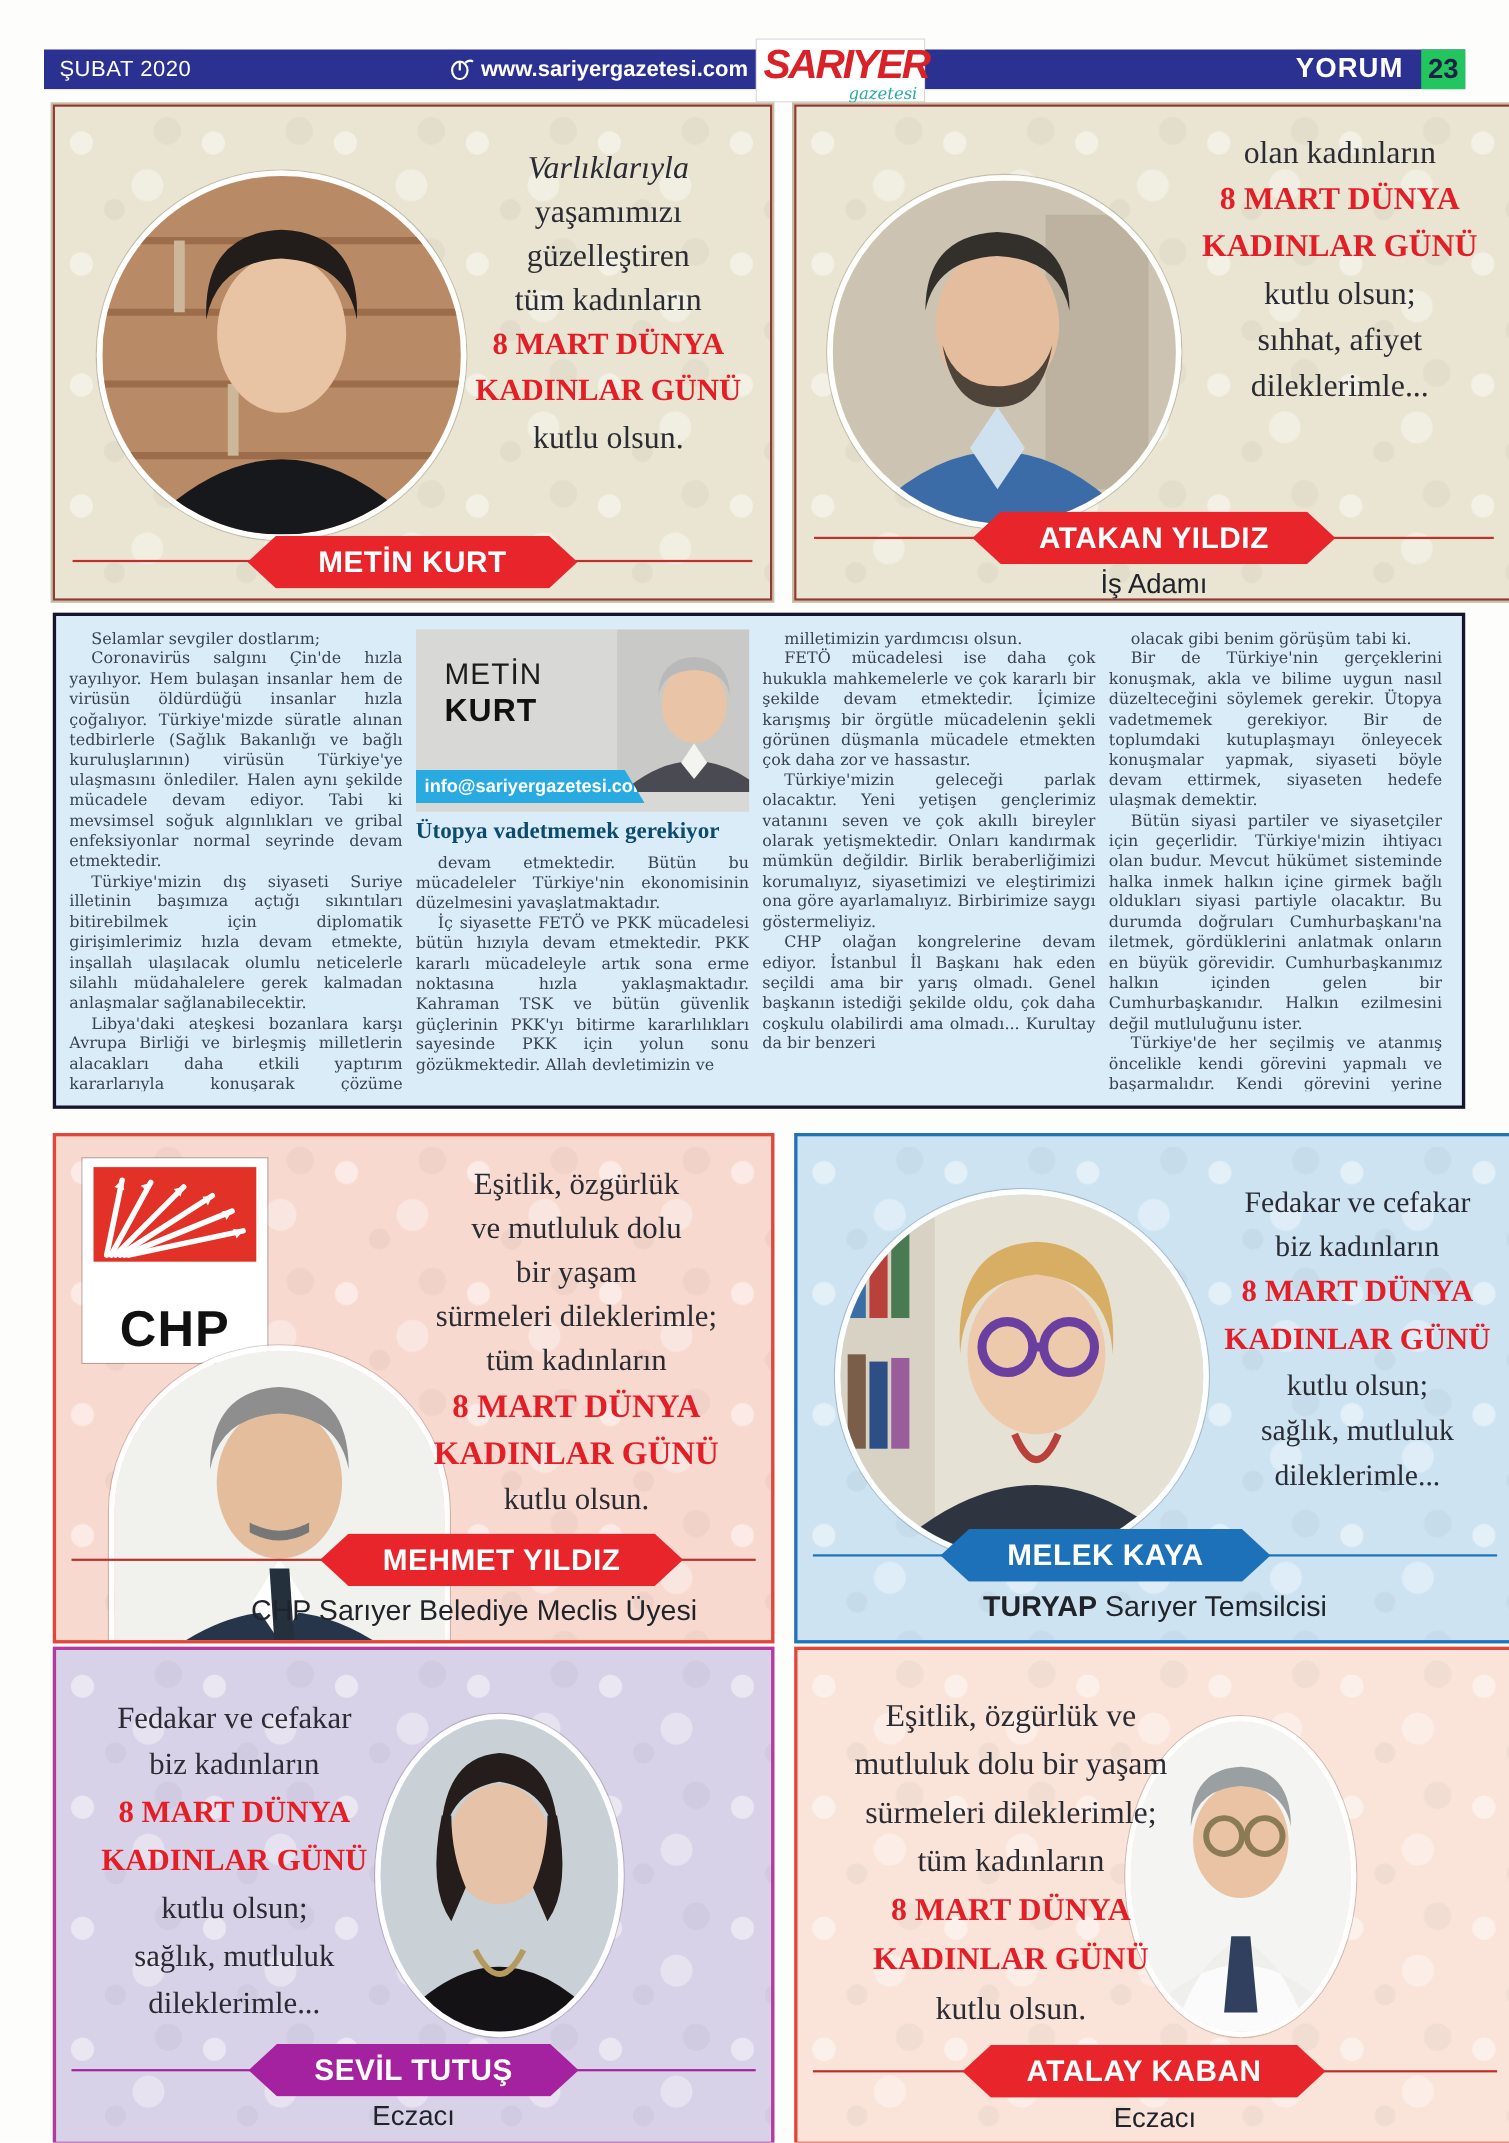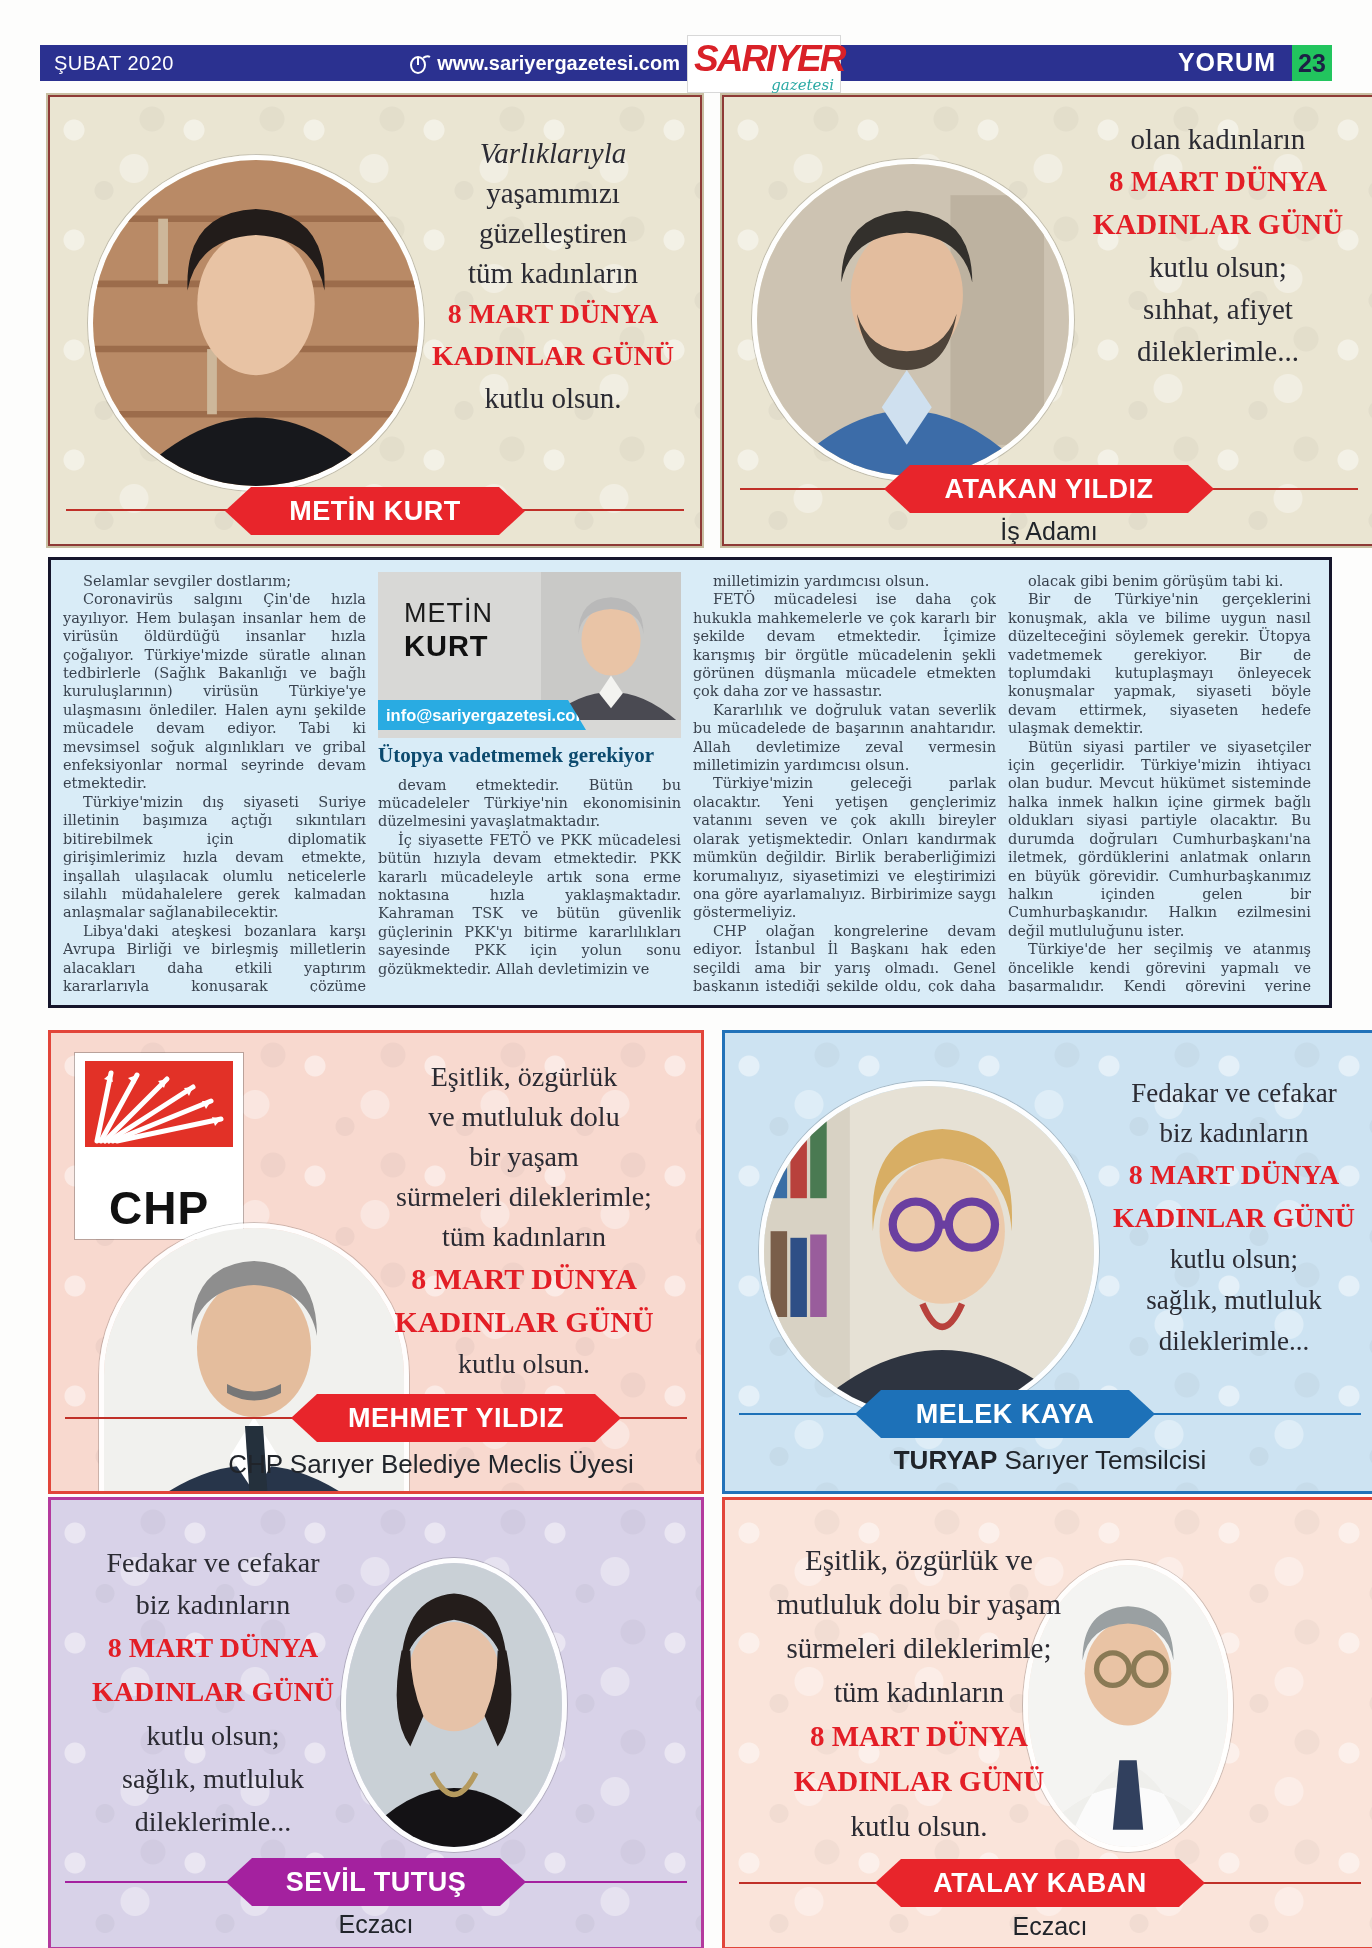--- a/index.html
+++ b/index.html
@@ -60,21 +60,21 @@
        box-shadow:0 0 0 1px rgba(0,0,0,.25);}
   .chp-arrows{position:absolute;left:10px;top:8px;width:148px;height:86px;background:#e23127;}
   .chp-label{position:absolute;left:0;bottom:4px;width:100%;text-align:center;font-weight:bold;
              font-size:46px;color:#111;letter-spacing:1px;}
   
   .art{position:absolute;left:48px;top:557px;width:1284px;height:451px;background:#d9ecf7;
        border:3px solid #15152b;box-sizing:border-box;}
   .col{position:absolute;top:12px;height:420px;width:303px;overflow:hidden;}
   .col p{margin:0;text-indent:20px;text-align:justify;
          font-family:"DejaVu Serif",serif;font-size:14.5px;line-height:1.27;color:#39424e;}
-  .auth{position:relative;width:100%;height:166px;background:#d8d8d6;margin-bottom:6px;}
+  .auth{position:relative;width:100%;height:166px;background:#d8d8d6;margin-bottom:6px;padding-left:20px;}
   .auth-first{position:absolute;left:26px;top:26px;font-size:27px;color:#1b1b1b;letter-spacing:1px;}
   .auth-last {position:absolute;left:26px;top:58px;font-size:29px;font-weight:bold;color:#111;letter-spacing:1px;}
   .auth-photo{position:absolute;right:0;top:0;width:140px;height:148px;overflow:hidden;}
   .auth-photo svg{display:block;width:100%;height:100%;}
   .mailbar{position:absolute;left:0;bottom:8px;width:200px;height:30px;background:#29abe2;color:#fff;
            font-weight:bold;font-size:16.5px;line-height:30px;padding-left:8px;
            clip-path:polygon(0 0,calc(100% - 18px) 0,100% 100%,0 100%);}
   .headline{margin:2px 0 8px 0;text-align:left;font-family:"Liberation Serif",serif;
             font-weight:bold;font-size:21px;line-height:1.12;color:#0c4a6e;}
 </style>
@@ -179,21 +179,20 @@
         </div>
         <div class="mailbar">info@sariyergazetesi.com</div>
       </div>
       <div class="headline">Ütopya vadetmemek gerekiyor</div>
       <p>devam etmektedir. Bütün bu mücadeleler Türkiye'nin ekonomisinin düzelmesini yavaşlatmaktadır.</p>
       <p>İç siyasette FETÖ ve PKK mücadelesi bütün hızıyla devam etmektedir. PKK kararlı mücadeleyle artık sona erme noktasına hızla yaklaşmaktadır. Kahraman TSK ve bütün güvenlik güçlerinin PKK'yı bitirme kararlılıkları sayesinde PKK için yolun sonu gözükmektedir. Allah devletimizin ve</p>
     </div>
     <div class="col" style="left:642px;">
       <p>milletimizin yardımcısı olsun.</p>
       <p>FETÖ mücadelesi ise daha çok hukukla mahkemelerle ve çok kararlı bir şekilde devam etmektedir. İçimize karışmış bir örgütle mücadelenin şekli görünen düşmanla mücadele etmekten çok daha zor ve hassastır.</p>
-      <p>Kararlılık ve doğruluk vatan severlik bu mücadelede de başarının anahtarıdır. Allah devletimize zeval vermesin milletimizin yardımcısı olsun.</p>
       <p>Türkiye'mizin geleceği parlak olacaktır. Yeni yetişen gençlerimiz vatanını seven ve çok akıllı bireyler olarak yetişmektedir. Onları kandırmak mümkün değildir. Birlik beraberliğimizi korumalıyız, siyasetimizi ve eleştirimizi ona göre ayarlamalıyız. Birbirimize saygı göstermeliyiz.</p>
       <p>CHP olağan kongrelerine devam ediyor. İstanbul İl Başkanı hak eden seçildi ama bir yarış olmadı. Genel başkanın istediği şekilde oldu, çok daha coşkulu olabilirdi ama olmadı... Kurultay da bir benzeri</p>
     </div>
     <div class="col" style="left:957px;">
       <p>olacak gibi benim görüşüm tabi ki.</p>
       <p>Bir de Türkiye'nin gerçeklerini konuşmak, akla ve bilime uygun nasıl düzelteceğini söylemek gerekir. Ütopya vadetmemek gerekiyor. Bir de toplumdaki kutuplaşmayı önleyecek konuşmalar yapmak, siyaseti böyle devam ettirmek, siyaseten hedefe ulaşmak demektir.</p>
       <p>Bütün siyasi partiler ve siyasetçiler için geçerlidir. Türkiye'mizin ihtiyacı olan budur. Mevcut hükümet sisteminde halka inmek halkın içine girmek bağlı oldukları siyasi partiyle olacaktır. Bu durumda doğruları Cumhurbaşkanı'na iletmek, gördüklerini anlatmak onların en büyük görevidir. Cumhurbaşkanımız halkın içinden gelen bir Cumhurbaşkanıdır. Halkın ezilmesini değil mutluluğunu ister.</p>
       <p>Türkiye'de her seçilmiş ve atanmış öncelikle kendi görevini yapmalı ve başarmalıdır. Kendi görevini yerine getirmeden başkalarını eleştirmek boş işlerle uğraşmak demektir. Gelecekte her şeyin gönlünüze göre olmasını dileyerek; hoşça kalın sevgiyle kalın...</p>
     </div>
   </div>

